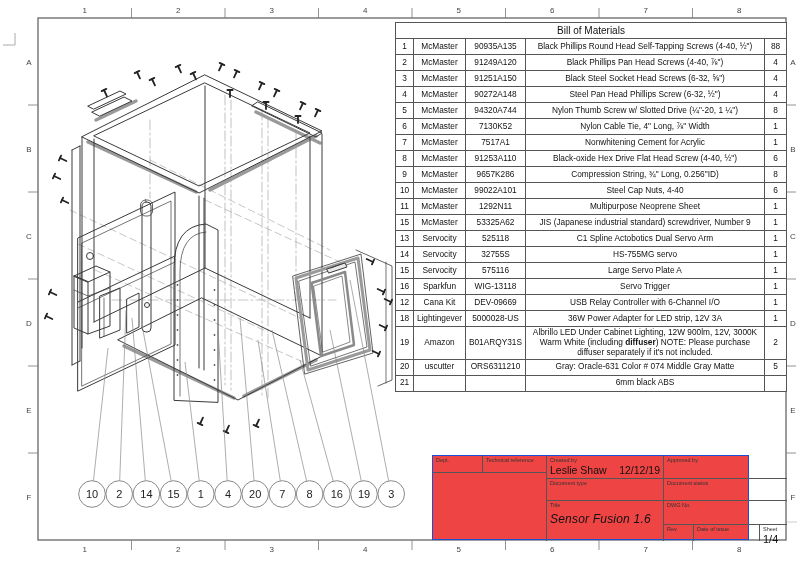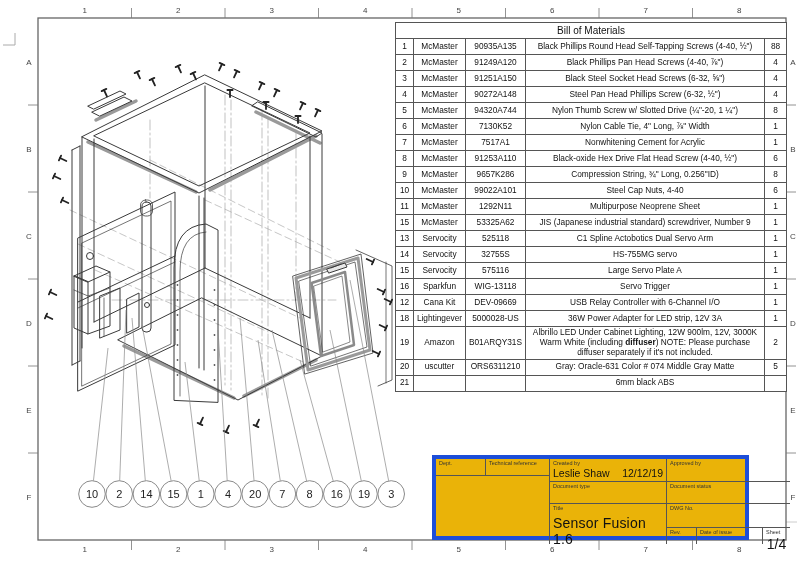--- a/index.html
+++ b/index.html
@@ -23,30 +23,30 @@
     line-height:1.2;height:13px;overflow:hidden;
   }
   td.bom-head{font-size:10px;height:12px;}
   td.c-vendor,td.c-part{overflow-wrap:anywhere;word-break:break-all;}
   col.c-no{width:18px;}col.c-vendor{width:52px;}col.c-part{width:60px;}
   col.c-desc{width:239px;}col.c-qty{width:22px;}
 
   
   .title-block{
     position:absolute;left:432px;top:455px;width:317px;height:85px;
-    border:4px solid #1d4ed8;background:#eab308;box-sizing:border-box;
+    border:1px solid #1d4ed8;background:#ef4444;box-sizing:border-box;
   }
   .tb-cell{position:absolute;box-sizing:border-box;padding:1px 3px;}
   .tb-label{font-size:5.5px;color:#333;display:block;}
   .b-r{border-right:1px solid #555;}
   .b-b{border-bottom:1px solid #555;}
   .b-l{border-left:1px solid #555;}
   .created-row{display:flex;justify-content:space-between;align-items:flex-end;font-size:10.5px;margin-top:1px;}
-  .big-title{font-size:14px;margin-top:4px;letter-spacing:0.2px;}
-  .sheet-val{font-size:14px;text-align:center;margin-top:1px;}
+  .big-title{font-size:12px;margin-top:4px;letter-spacing:0.2px;font-style:italic;}
+  .sheet-val{font-size:11px;text-align:left;margin-top:1px;}
 </style>
 </head>
 <body>
 
 <svg id="sheet-svg" width="800" height="566" viewBox="0 0 800 566" style="position:absolute;left:0;top:0;">
 
   <path d="M3,45 L15,45 L15,33" fill="none" stroke="#aaa" stroke-width="1"></path>
   <path d="M797,522 L786,522" fill="none" stroke="#ccc" stroke-width="1"></path>
 
   <rect x="38" y="18" width="748" height="522" fill="none" stroke="#666" stroke-width="1.3"></rect>

